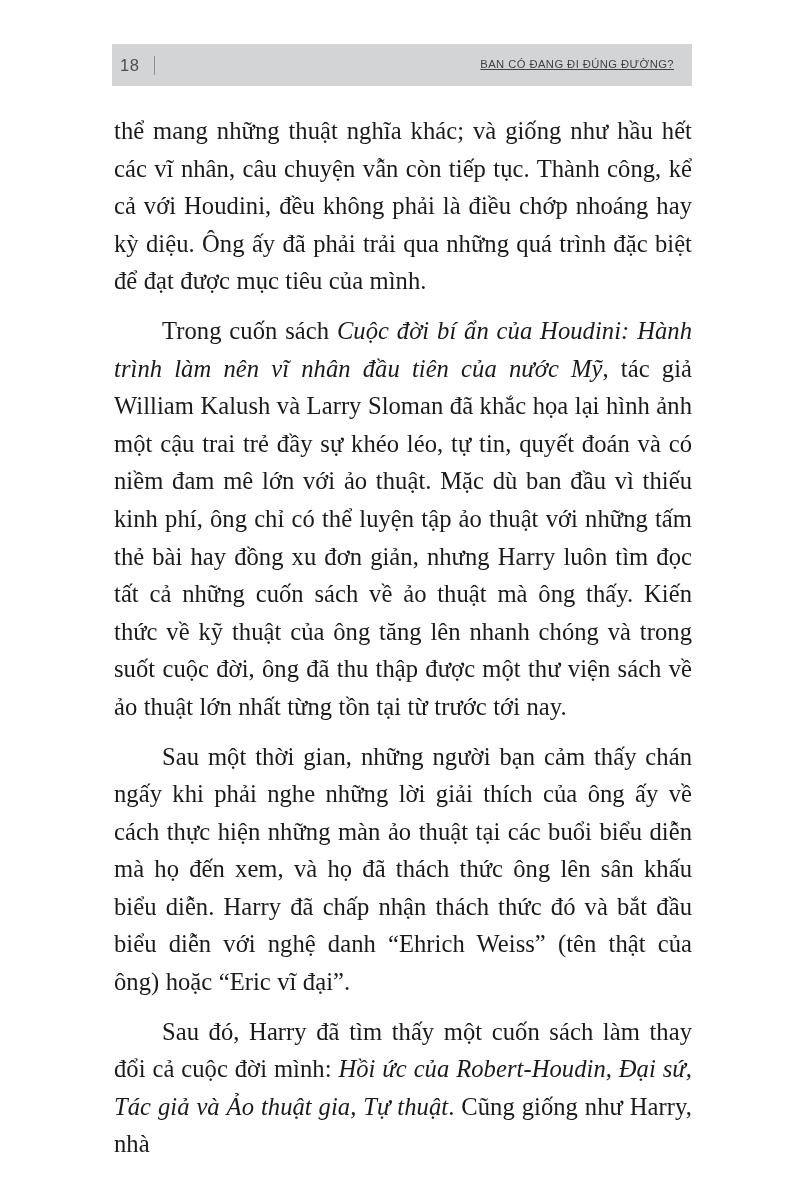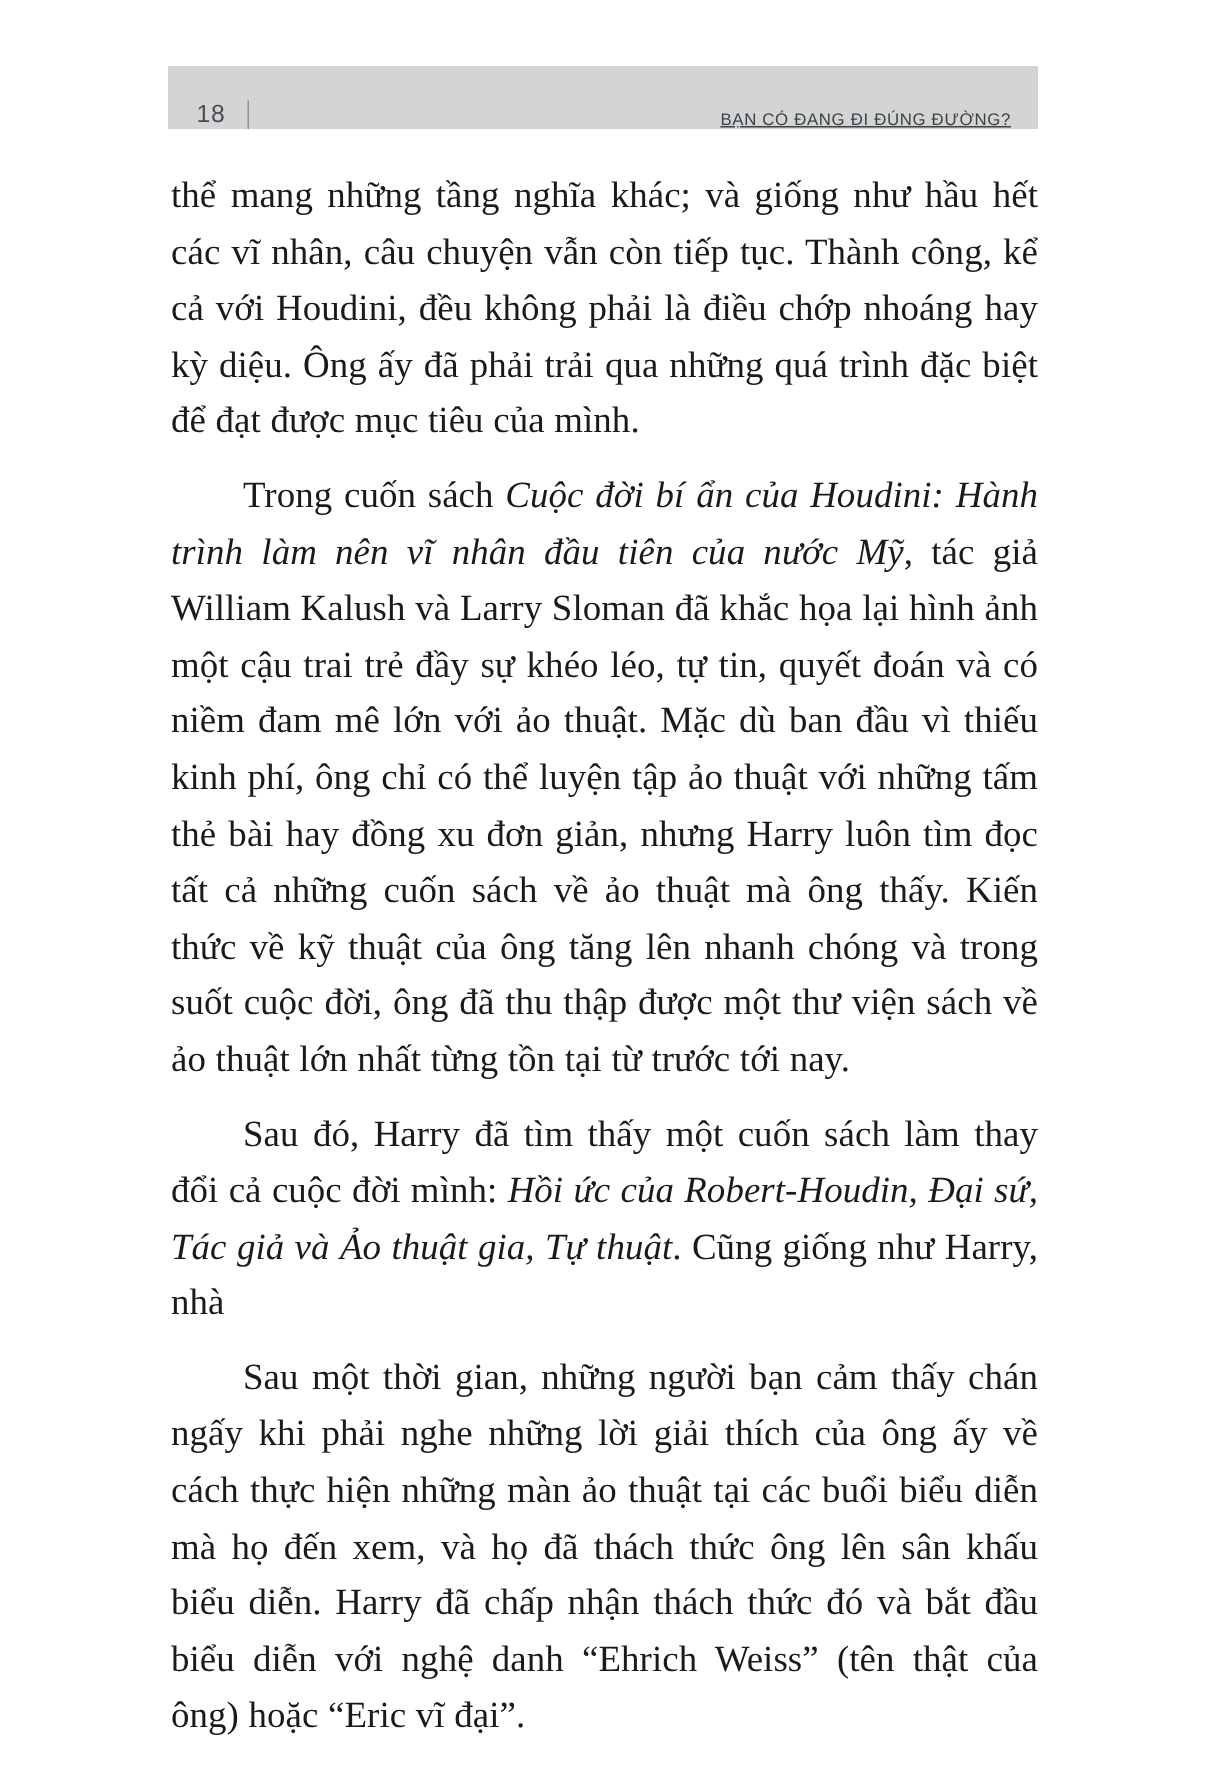--- a/index.html
+++ b/index.html
@@ -26,23 +26,23 @@
 
   
   .header-band {
     position: absolute;
     left: 112px;
     top: 44px;
     width: 580px;
     height: 42px;
     background: #d3d4d5;
     display: flex;
-    align-items: flex-end;
+    align-items: center;
     box-sizing: border-box;
-    padding: 0 18px 0 19px;
+    padding: 0 18px 0 8px;
   }
   .header-left {
     display: flex;
     align-items: center;
     flex: 0 0 auto;
   }
   .folio {
     font-family: "Liberation Sans", "DejaVu Sans", sans-serif;
     font-size: 16.5px;
     letter-spacing: 0.5px;
@@ -102,19 +102,19 @@
 
   <div class="header-band">
     <div class="header-left">
       <span class="folio">18</span>
       <span class="folio-rule"></span>
     </div>
     <span class="header-title">BẠN CÓ ĐANG ĐI ĐÚNG ĐƯỜNG?</span>
   </div>
 
   <div class="content">
-      <p class="para"><span>thể mang những tầng nghĩa khác; và giống như hầu hết các vĩ nhân, câu chuyện vẫn còn tiếp tục. Thành công, kể cả với Houdini, đều không phải là điều chớp nhoáng hay kỳ diệu. Ông ấy đã phải trải qua những quá trình đặc biệt để đạt được mục tiêu của mình.</span></p>
+      <p class="para"><span>thể mang những thuật nghĩa khác; và giống như hầu hết các vĩ nhân, câu chuyện vẫn còn tiếp tục. Thành công, kể cả với Houdini, đều không phải là điều chớp nhoáng hay kỳ diệu. Ông ấy đã phải trải qua những quá trình đặc biệt để đạt được mục tiêu của mình.</span></p>
       <p class="para indent"><span>Trong cuốn sách </span><span class="ital">Cuộc đời bí ẩn của Houdini: Hành trình làm nên vĩ nhân đầu tiên của nước Mỹ</span><span>, tác giả William Kalush và Larry Sloman đã khắc họa lại hình ảnh một cậu trai trẻ đầy sự khéo léo, tự tin, quyết đoán và có niềm đam mê lớn với ảo thuật. Mặc dù ban đầu vì thiếu kinh phí, ông chỉ có thể luyện tập ảo thuật với những tấm thẻ bài hay đồng xu đơn giản, nhưng Harry luôn tìm đọc tất cả những cuốn sách về ảo thuật mà ông thấy. Kiến thức về kỹ thuật của ông tăng lên nhanh chóng và trong suốt cuộc đời, ông đã thu thập được một thư viện sách về ảo thuật lớn nhất từng tồn tại từ trước tới nay.</span></p>
+      <p class="para indent"><span>Sau một thời gian, những người bạn cảm thấy chán ngấy khi phải nghe những lời giải thích của ông ấy về cách thực hiện những màn ảo thuật tại các buổi biểu diễn mà họ đến xem, và họ đã thách thức ông lên sân khấu biểu diễn. Harry đã chấp nhận thách thức đó và bắt đầu biểu diễn với nghệ danh “Ehrich Weiss” (tên thật của ông) hoặc “Eric vĩ đại”.</span></p>
       <p class="para indent"><span>Sau đó, Harry đã tìm thấy một cuốn sách làm thay đổi cả cuộc đời mình: </span><span class="ital">Hồi ức của Robert-Houdin, Đại sứ, Tác giả và Ảo thuật gia, Tự thuật</span><span>. Cũng giống như Harry, nhà</span></p>
-      <p class="para indent"><span>Sau một thời gian, những người bạn cảm thấy chán ngấy khi phải nghe những lời giải thích của ông ấy về cách thực hiện những màn ảo thuật tại các buổi biểu diễn mà họ đến xem, và họ đã thách thức ông lên sân khấu biểu diễn. Harry đã chấp nhận thách thức đó và bắt đầu biểu diễn với nghệ danh “Ehrich Weiss” (tên thật của ông) hoặc “Eric vĩ đại”.</span></p>
     </div>
 
 </div>
 
 </body></html>

